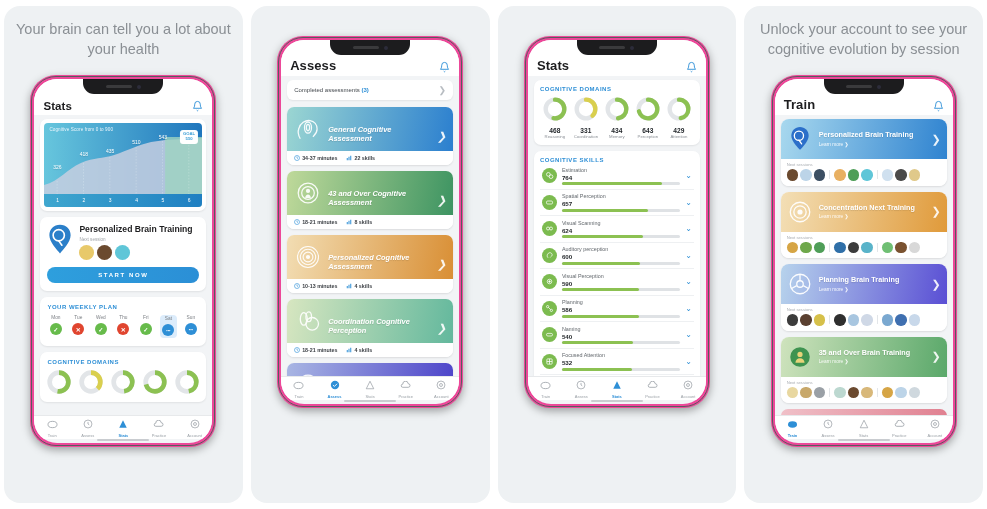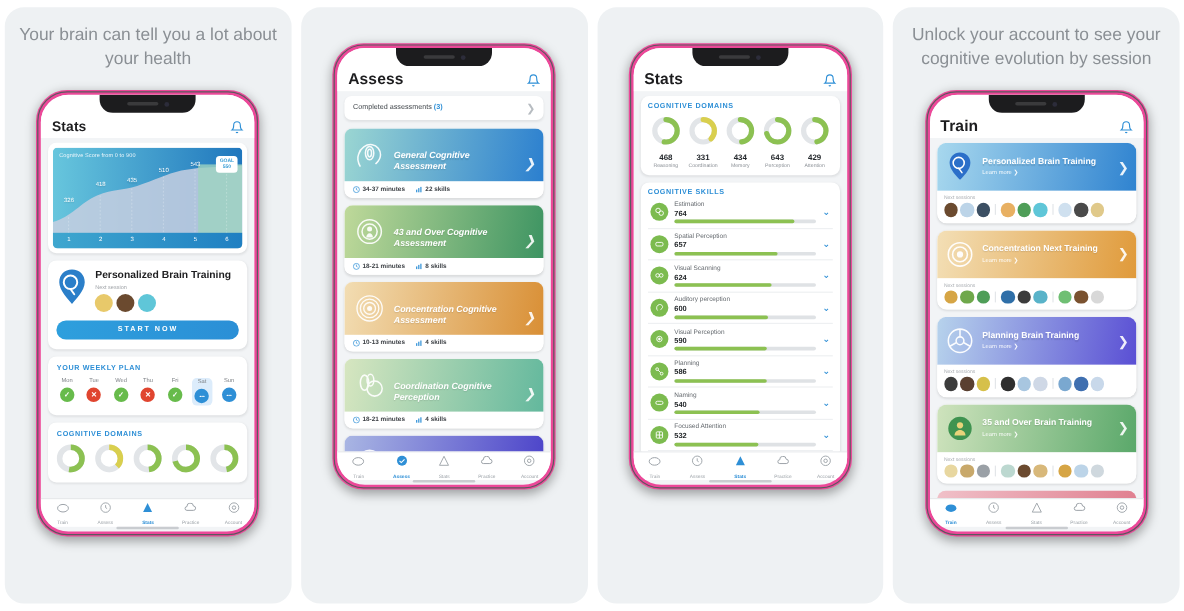--- a/index.html
+++ b/index.html
@@ -450,21 +450,21 @@
               </div>
 
               <div class="acard">
                 <div class="acard-top" style="background:linear-gradient(100deg,#f2ddb3,#d98f35)">
                   <svg class="acard-ico" viewBox="0 0 40 40" fill="none" stroke="#ffffff" stroke-width="1.6" opacity=".92">
                     <circle cx="20" cy="20" r="15"></circle>
                       <circle cx="20" cy="20" r="11"></circle>
                       <circle cx="20" cy="20" r="7"></circle>
                       <circle cx="20" cy="20" r="3" fill="#fff" stroke="none"></circle>
                   </svg>
-                  <div class="acard-title">Concentration Cognitive Assessment</div>
+                  <div class="acard-title">Personalized Cognitive Assessment</div>
                   <div class="chev">❯</div>
                 </div>
                 <div class="acard-bot">
                   <div class="meta">
                       <svg width="6" height="6" viewBox="0 0 24 24">
                         <circle cx="12" cy="12" r="10" fill="none" stroke="#2e8fd6" stroke-width="2.4"></circle>
                         <path d="M12 6v6l4 2" stroke="#2e8fd6" stroke-width="2.4" fill="none"></path>
                       </svg>
                       <span>10-13 minutes</span>
                     </div>

